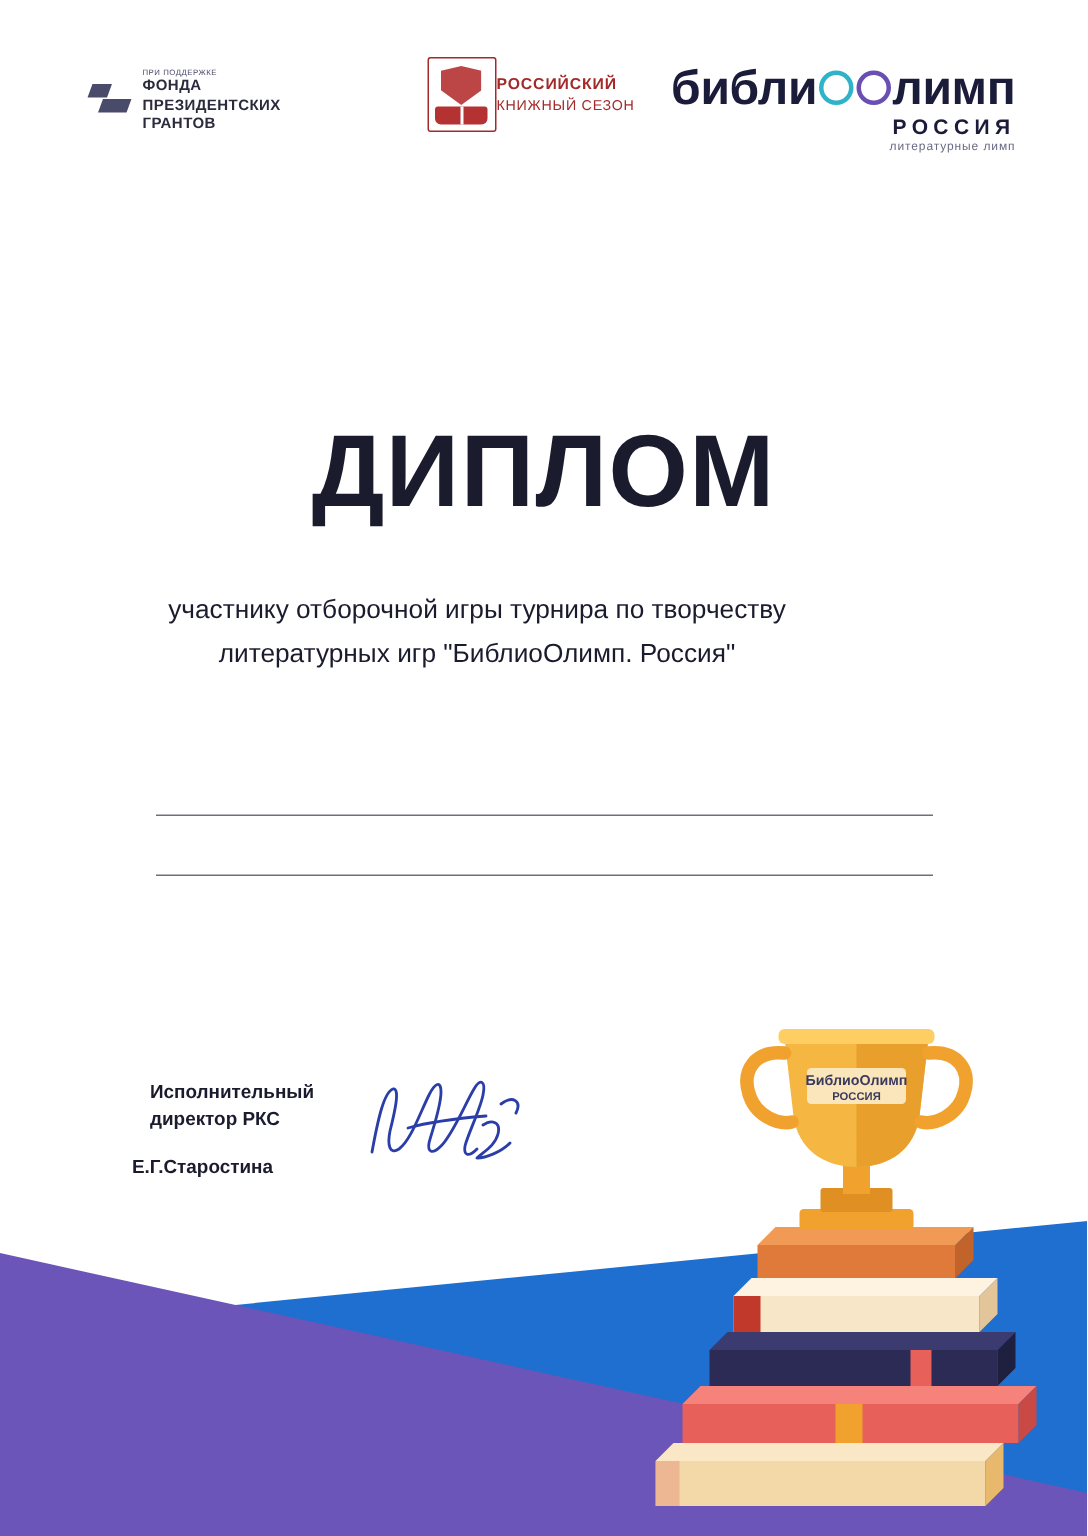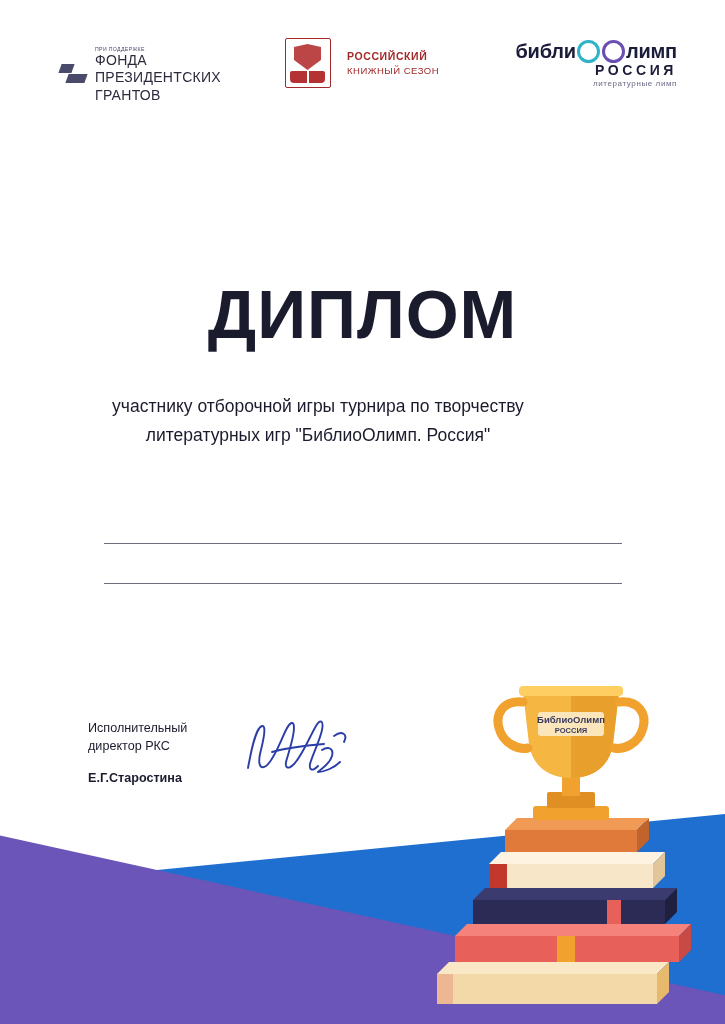--- a/index.html
+++ b/index.html
@@ -60,33 +60,33 @@
   .pgf-text {
     line-height: 1.22;
     color: #2b2b3d;
   }
   .pgf-text .small {
     font-size: 5.2px;
     letter-spacing: 0.35px;
     color: #4a4a6a;
   }
   .pgf-text .big {
-    font-size: 14px;
-    font-weight: normal;
+    font-size: 10px;
+    font-weight: bold;
     letter-spacing: 0.3px;
   }
 
   
   .logo-rbu {
     position: absolute;
     left: 285px;
     top: 0px;
     display: flex;
     align-items: center;
-    gap: 16px;
+    gap: 0;
   }
   .rbu-emblem {
     width: 44px;
     height: 48px;
     border: 1.6px solid #a32a2a;
     border-radius: 2px;
     position: relative;
     background: #fff;
     overflow: hidden;
   }
@@ -131,21 +131,21 @@
   }
 
   
   .logo-bo {
     position: absolute;
     right: 48px;
     top: 2px;
     text-align: right;
   }
   .bo-line1 {
-    font-size: 20px;
+    font-size: 32px;
     font-weight: bold;
     color: #1b1b3a;
     letter-spacing: -0.2px;
     display: flex;
     align-items: center;
     justify-content: flex-start;
   }
   .bo-ring {
     display: inline-block;
     width: 17px;
@@ -207,21 +207,21 @@
   
   .sign-block {
     position: absolute;
     left: 88px;
     top: 720px;
     width: 150px;
     font-size: 12.6px;
     line-height: 1.42;
     color: #1b1b2e;
   }
-  .sign-block .role { font-weight: normal; }
+  .sign-block .role { font-weight: bold; margin-left: 12px; }
   .sign-block .name { font-weight: bold; margin-top: 14px; }
   .signature {
     position: absolute;
     left: 238px;
     top: 706px;
     width: 120px;
     height: 80px;
   }
 
   

